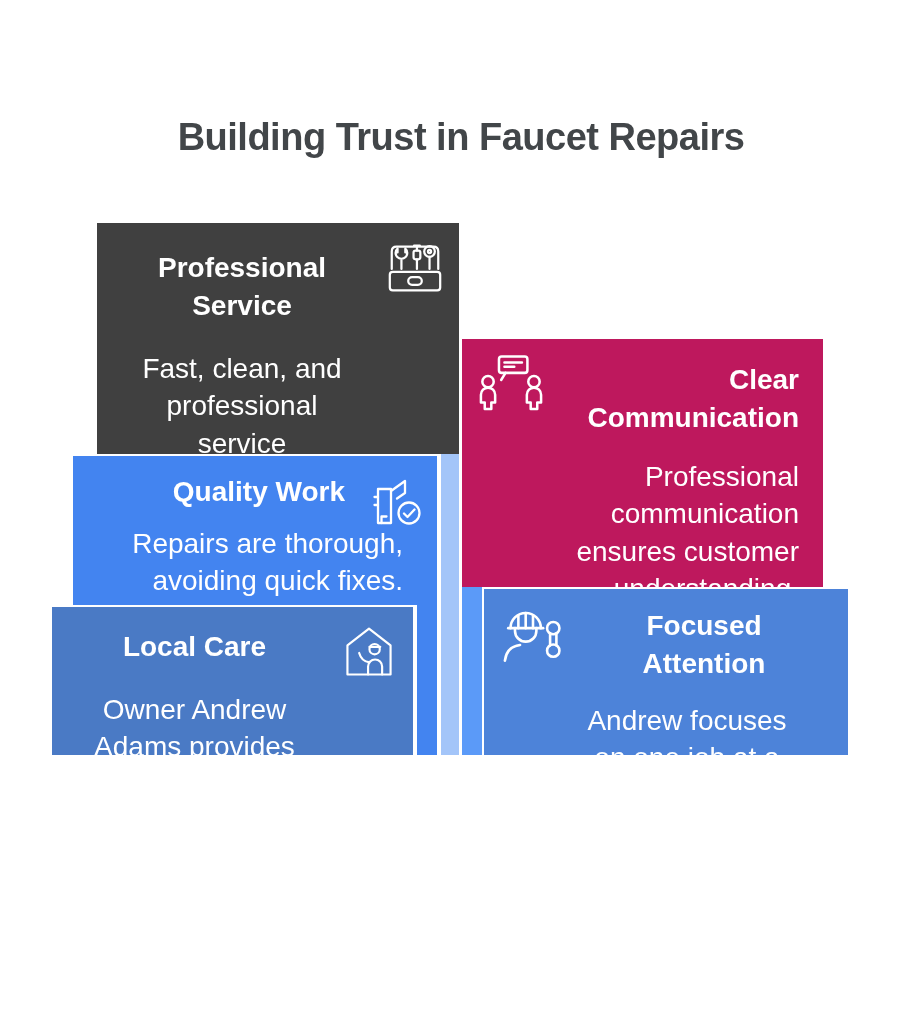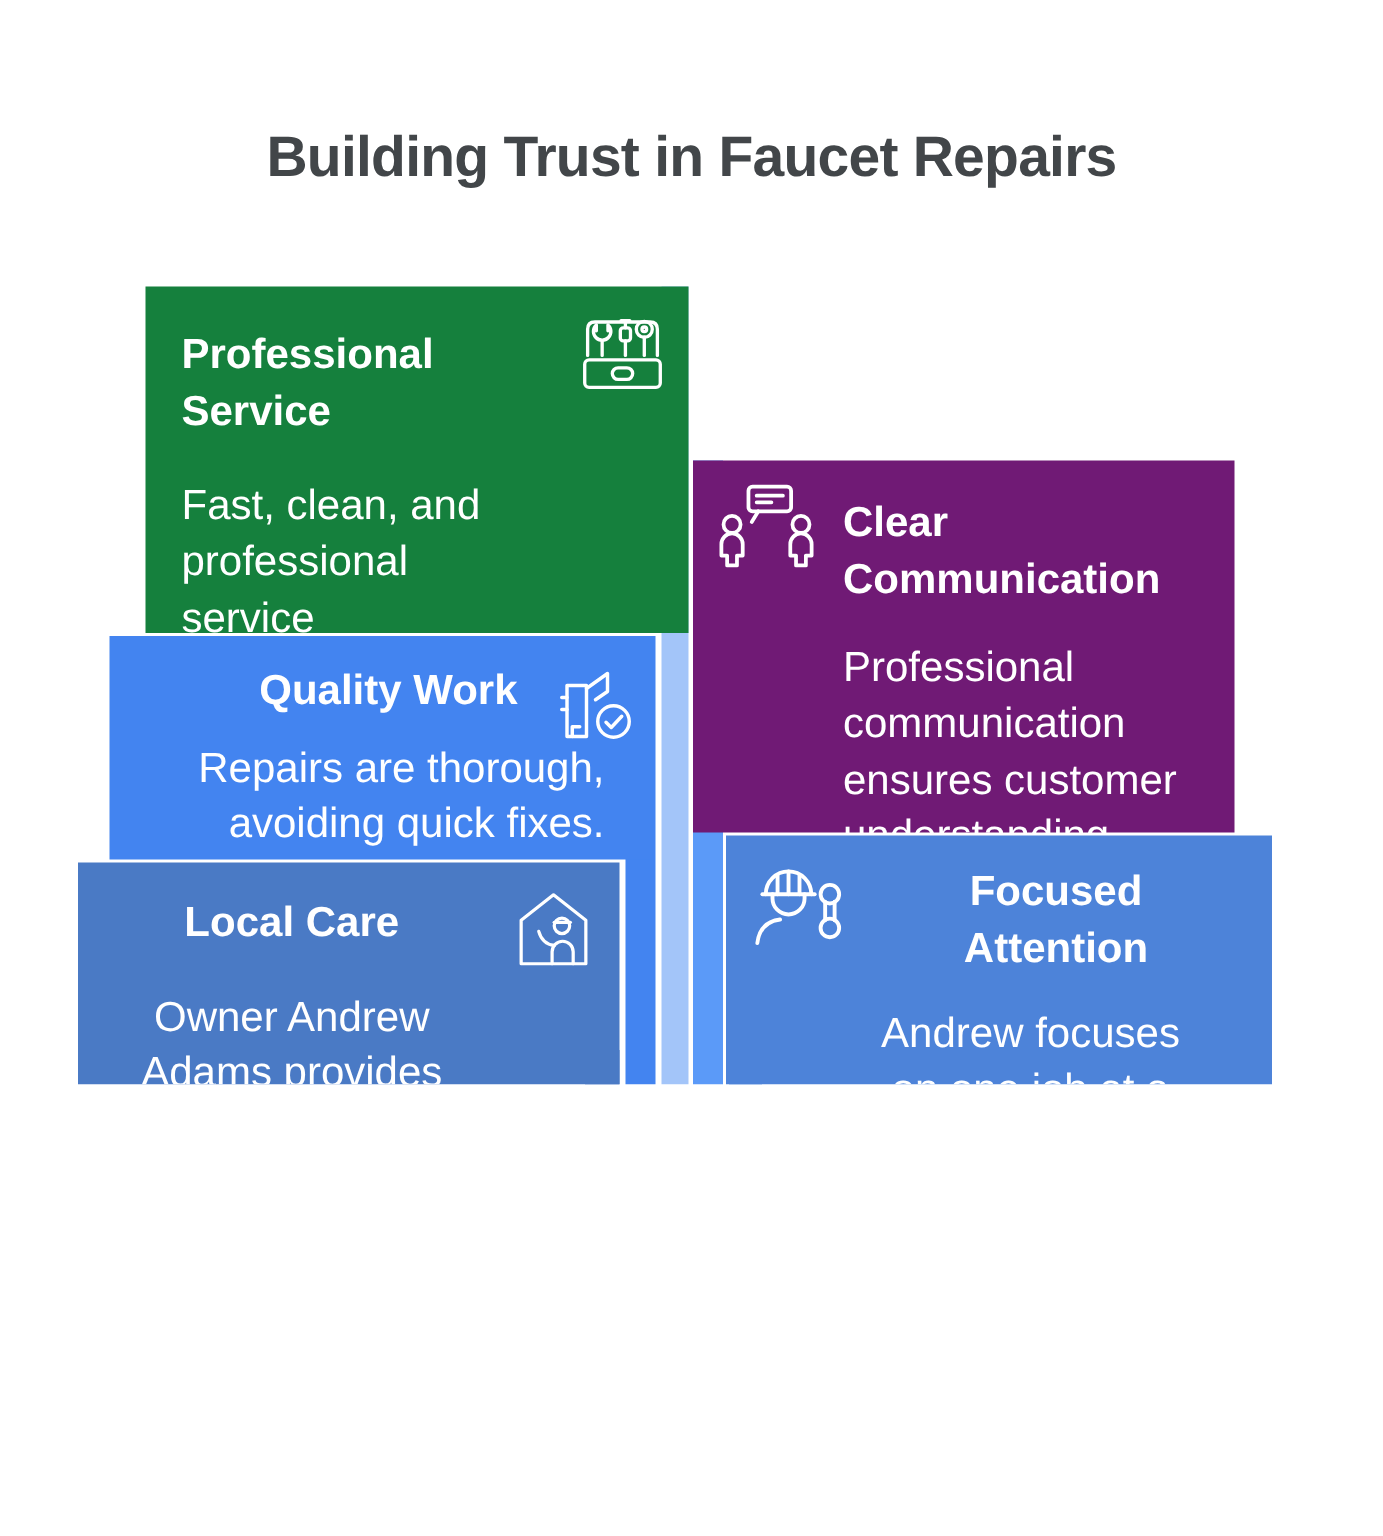--- a/index.html
+++ b/index.html
@@ -1,44 +1,44 @@
 <!DOCTYPE html>
 <html><head>
 <meta charset="utf-8">
 <style>
   html,body{margin:0;padding:0;background:#ffffff;font-family:"Liberation Sans",sans-serif;}
-  #stage{position:relative;width:922px;height:723px;background:#ffffff;overflow:hidden;}
+  #stage{position:relative;width:922px;height:723px;background:#ffffff;overflow:hidden;margin-top:32px;}
 
   .title{
     position:absolute;left:0;top:84px;width:922px;text-align:center;
     font-size:38px;font-weight:700;color:#424649;letter-spacing:-0.5px;
   }
 
   
   .stripe{position:absolute;}
   .stripe-local      {left:390px;top:700px;width:23px;height:120px;background:#4a7ac5;z-index:6;}
   .stripe-quality    {left:417px;top:424px;width:20px;height:396px;background:#4384f0;z-index:1;}
   .stripe-professional{left:441px;top:191px;width:18px;height:629px;background:#a3c5f9;z-index:1;}
   .stripe-communication{left:462px;top:307px;width:20px;height:513px;background:#5b9af8;z-index:1;}
   .stripe-focused    {left:486px;top:700px;width:22px;height:120px;background:#4d83d9;z-index:6;}
 
   
   .card{position:absolute;box-sizing:border-box;color:#ffffff;}
   .card-title{margin:0;font-size:28px;font-weight:700;line-height:1.34;}
   .card-body{margin:0;font-size:28px;font-weight:400;line-height:1.33;}
 
   .card-professional{
-    left:97px;top:191px;width:362px;height:231px;background:#15803d;z-index:2;
-    padding:26px 96px 0 24px;text-align:left;
+    left:97px;top:191px;width:362px;height:231px;background:#404040;z-index:2;
+    padding:26px 96px 0 24px;text-align:center;
   }
   .card-professional .card-body{margin-top:26px;}
 
   .card-communication{
-    left:462px;top:307px;width:361px;height:248px;background:#701a75;z-index:2;
-    padding:22px 24px 0 100px;text-align:left;
+    left:462px;top:307px;width:361px;height:248px;background:#be185d;z-index:2;
+    padding:22px 24px 0 100px;text-align:right;
   }
   .card-communication .card-body{margin-top:22px;}
 
   .card-quality{
     left:73px;top:424px;width:362px;height:149px;background:#4384f0;z-index:3;
     padding:17px 90px 0 24px;text-align:right;
   }
   .card-quality .card-body{margin:14px -58px 0 -6px;text-align:right;}
 
   .card-local{

